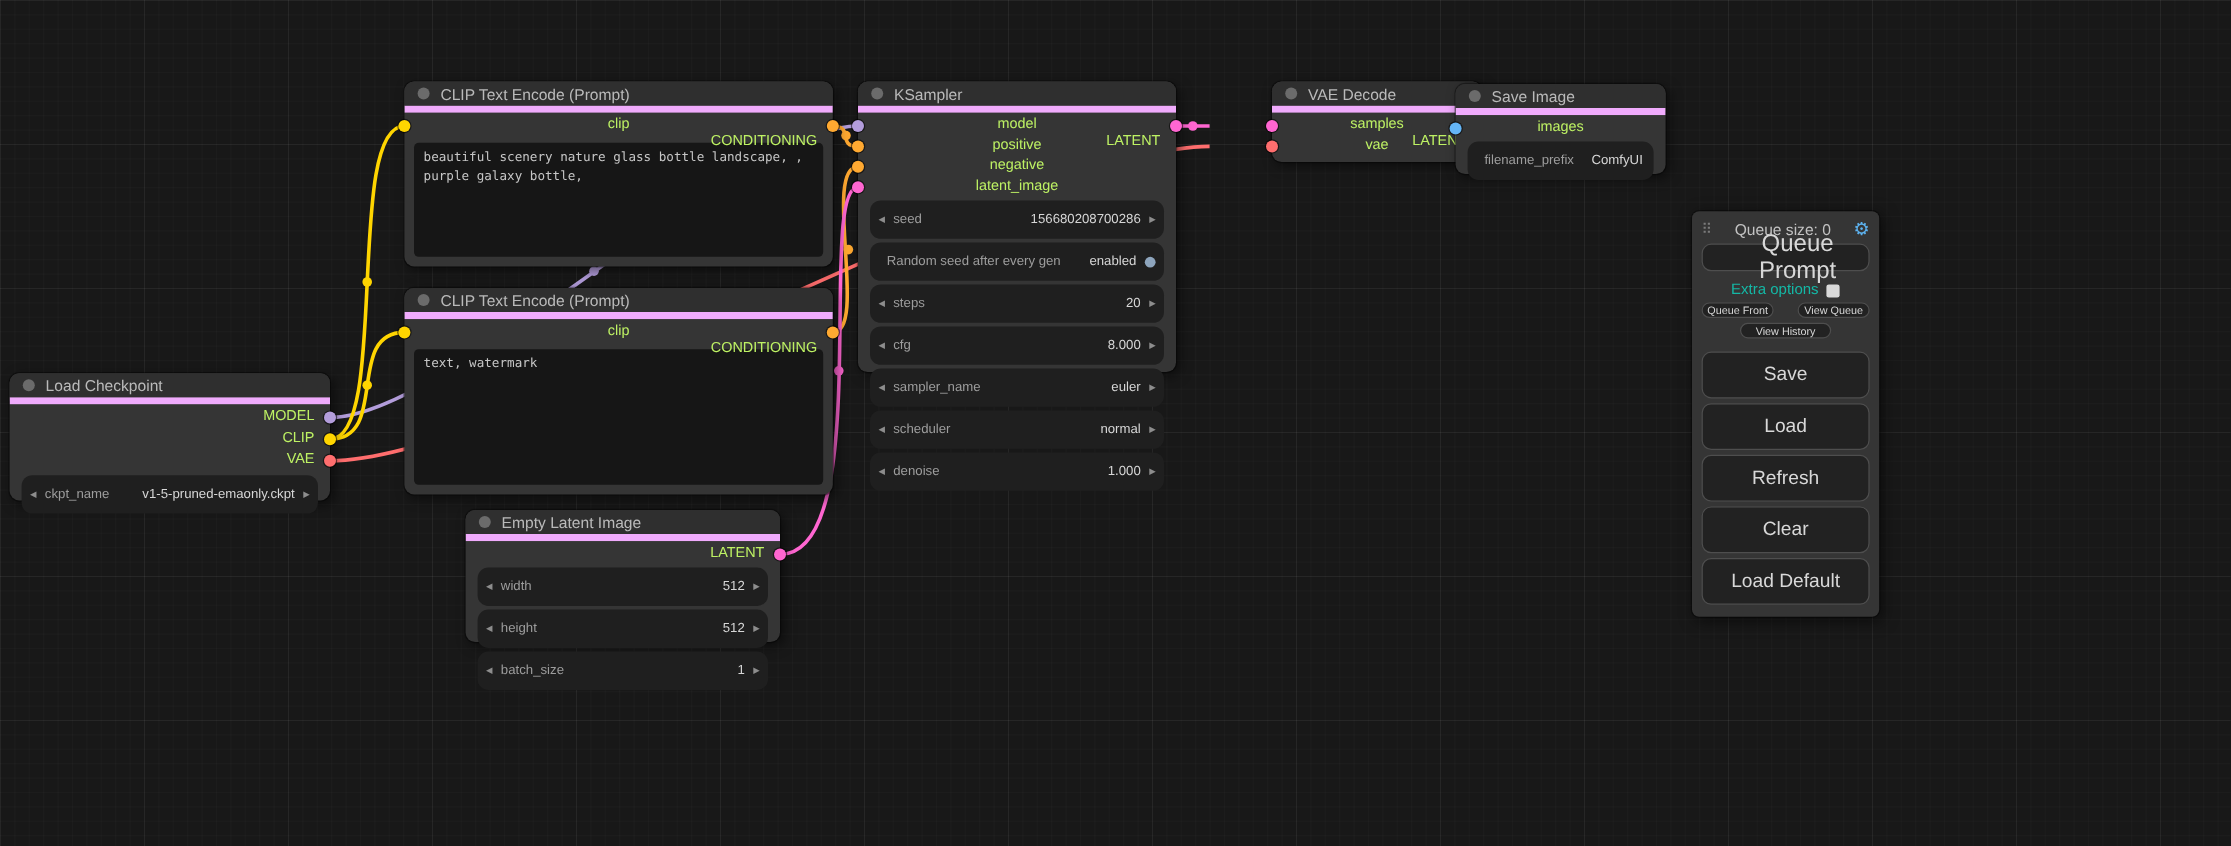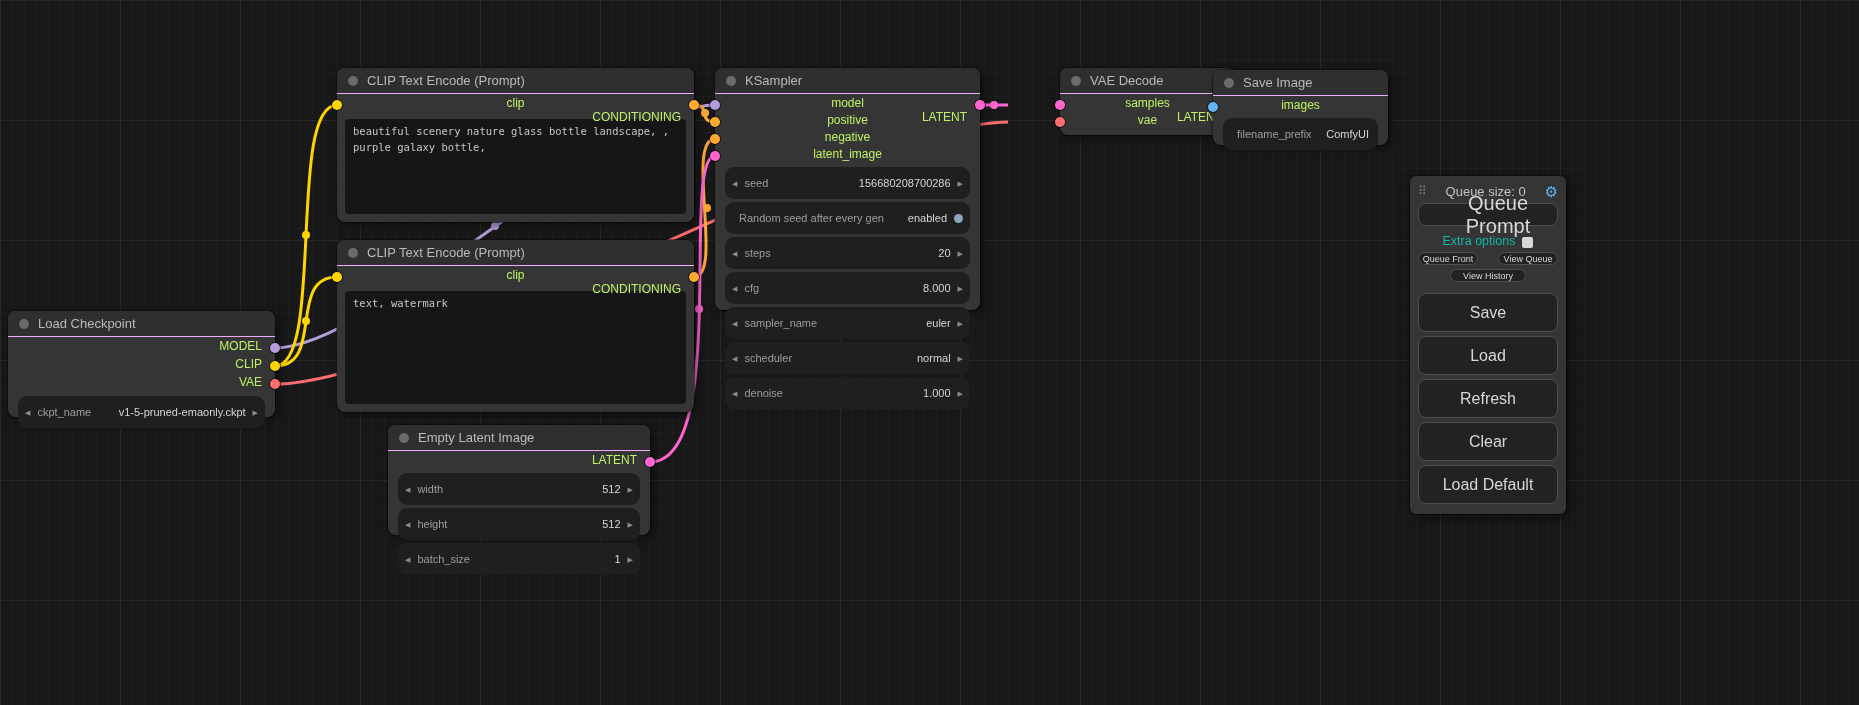--- a/index.html
+++ b/index.html
@@ -22,21 +22,21 @@
   #wires { position: absolute; left: 0; top: 0; }
   #wires path { fill: none; stroke-width: 3; }
 
   .node {
     position: absolute; background: #353535; border-radius: 8px;
     box-shadow: 3px 3px 10px rgba(0,0,0,0.5), 0 0 0 1px rgba(0,0,0,0.35);
     color: #b0b0b0;
   }
   .nh {
     height: 26px; display: flex; align-items: center; gap: 9px; padding: 0 11px;
-    background: #2f2f2f; border-radius: 8px 8px 0 0; border-bottom: 1px solid #f0abfc;
+    background: #2f2f2f; border-radius: 8px 8px 0 0; border-bottom: 6px solid #f0abfc;
   }
   .cdot { width: 10px; height: 10px; border-radius: 50%; background: #6b6b6b; flex: 0 0 auto; }
   .ntitle { font-size: 13px; color: #bababa; white-space: nowrap; }
 
   .srow {
     position: relative; display: flex; align-items: center;
     height: 17px; padding: 0 13px; font-size: 12px; color: #bef264; white-space: nowrap; flex-direction: column;
   }
   .srow.first { margin-top: 2px; }
   .node.lc .srow { height: 18px; }

